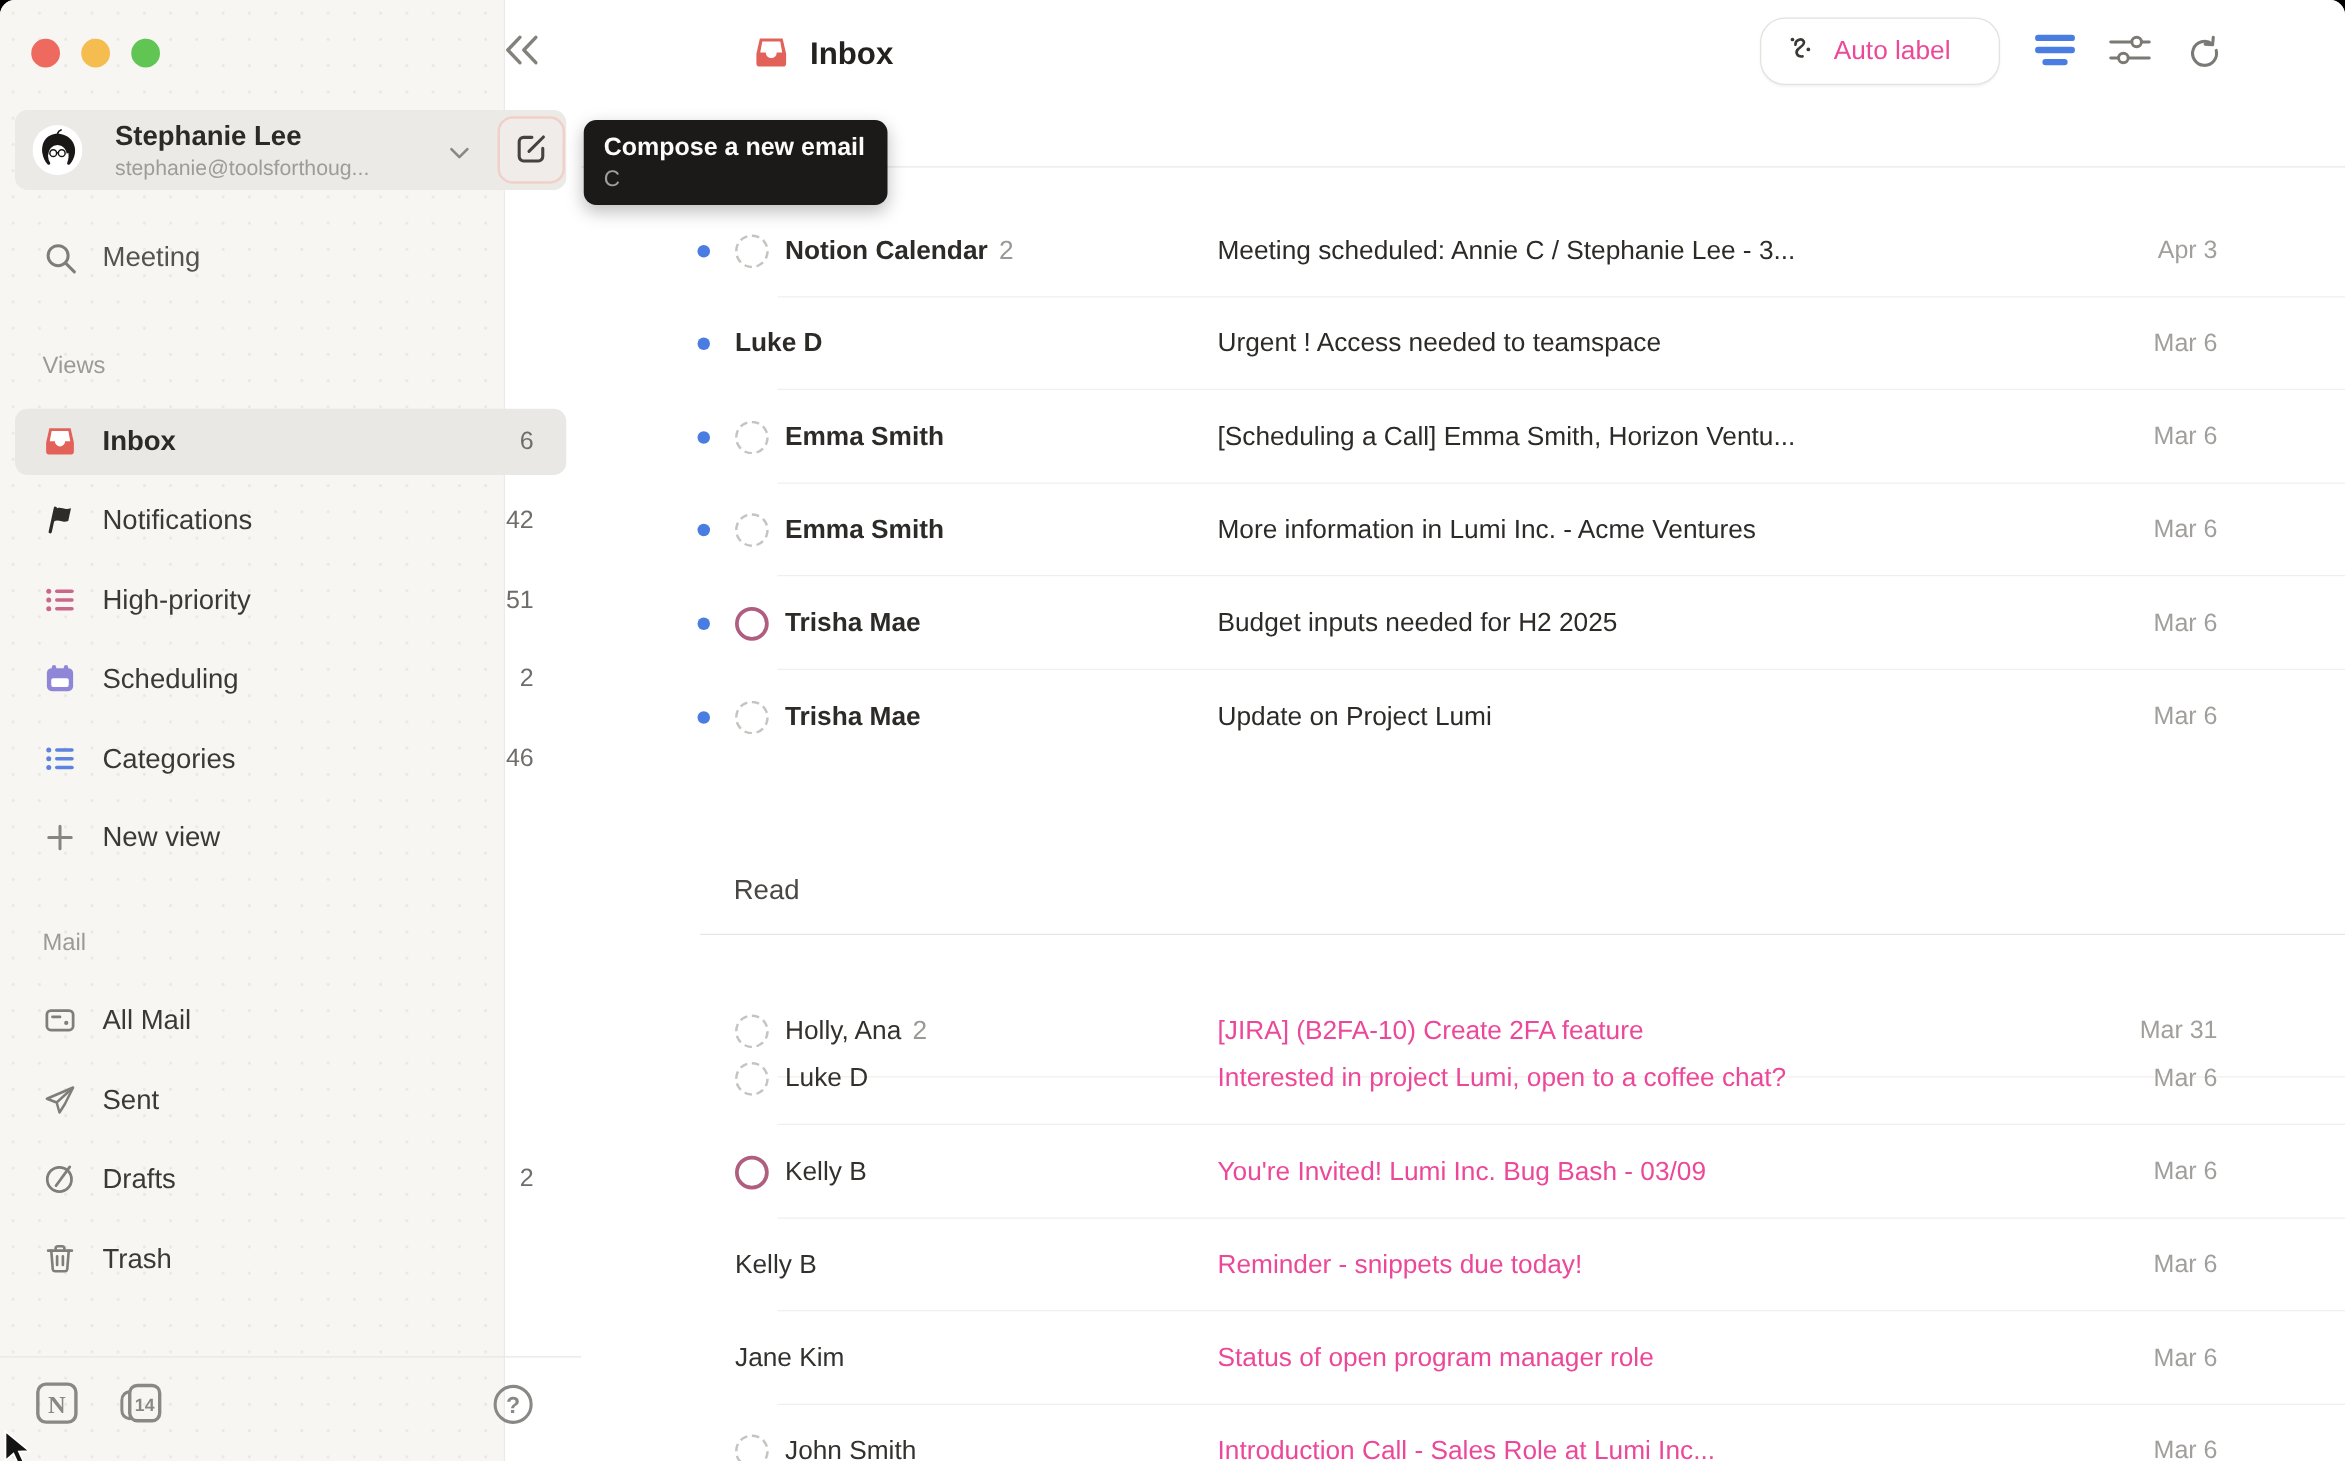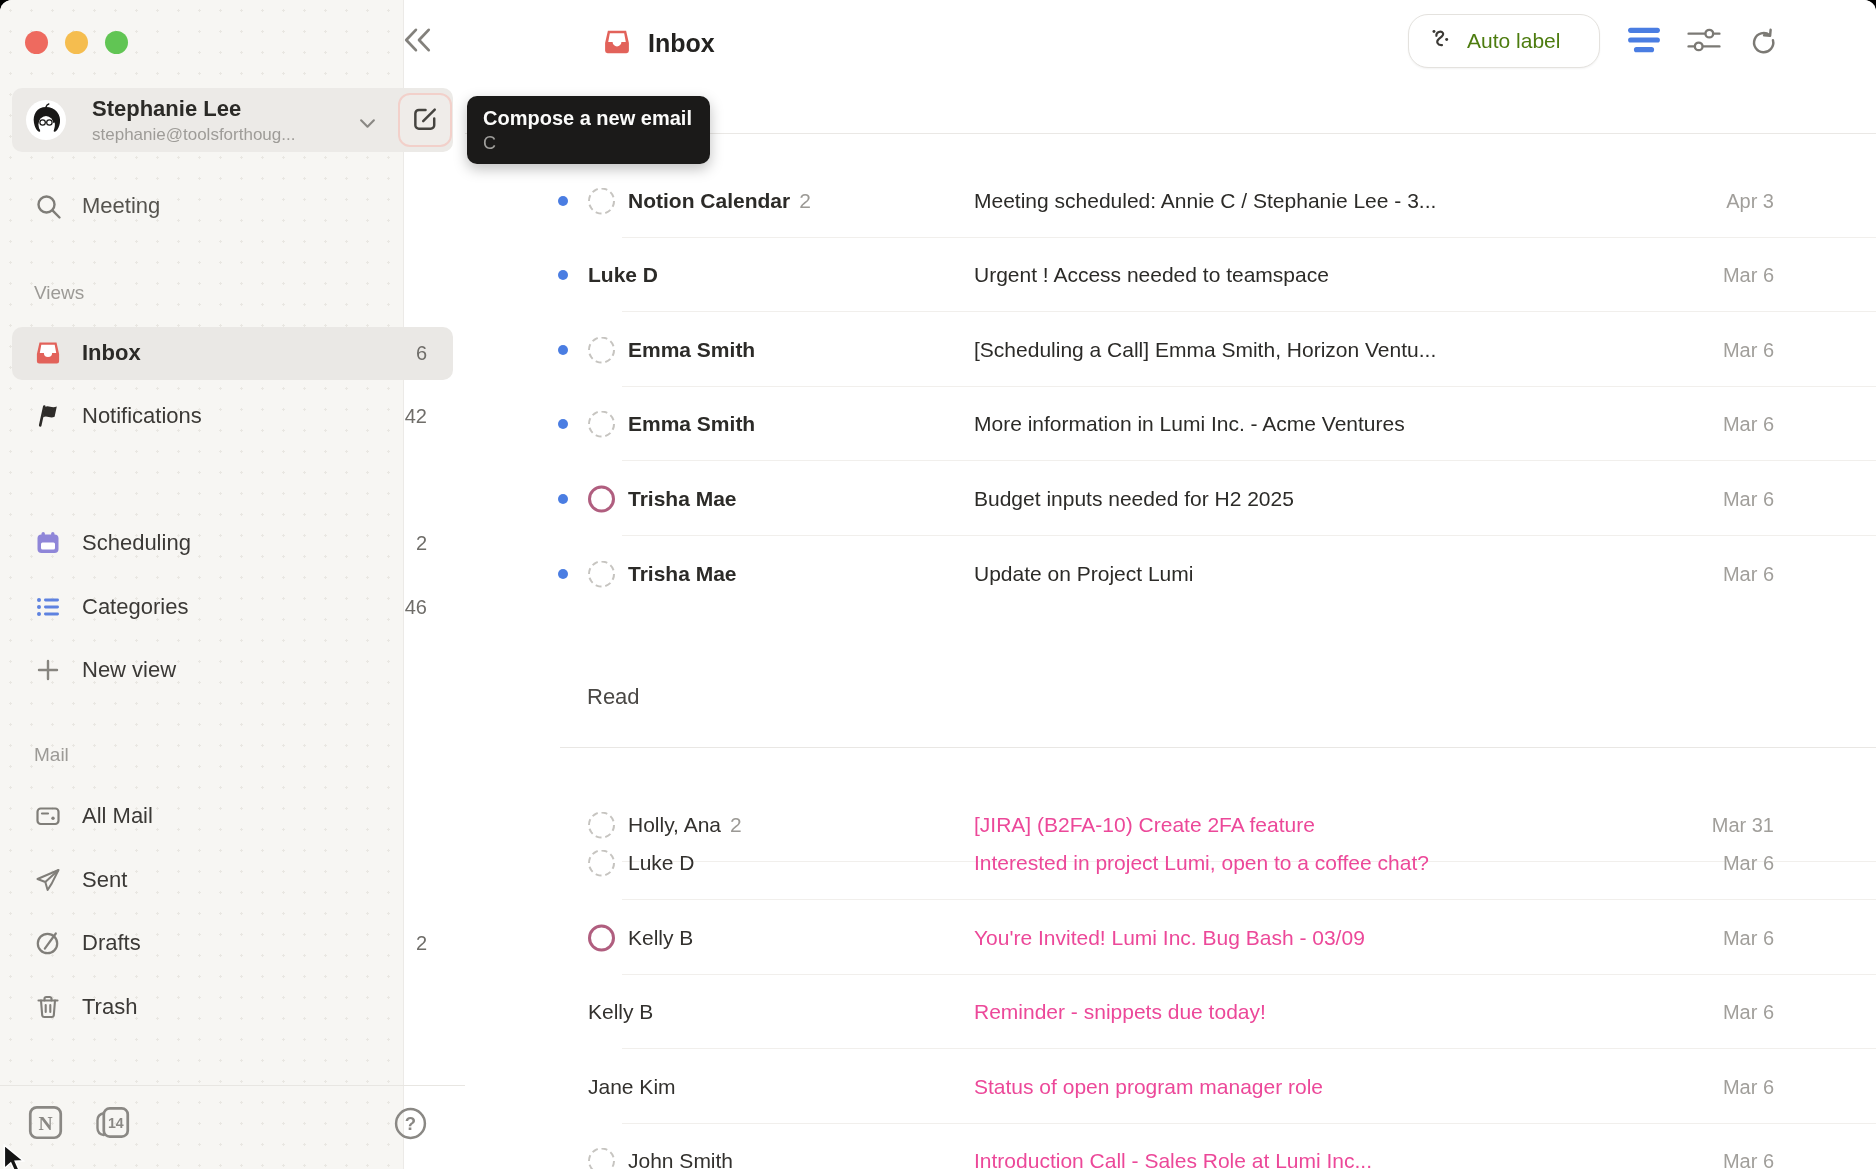--- a/index.html
+++ b/index.html
@@ -45,21 +45,21 @@
   .footer-divider { position:absolute; left:0; top:1085px; width:465px; height:1px; background:#e8e6e2; }
   .foot-btn { position:absolute; background:none; border:none; cursor:pointer; }
 
   
   .main { position:absolute; left:465px; top:0; width:1411px; height:1169px; background:#fff; }
   .hdr-icon { position:absolute; left:137px; top:27px; }
   .hdr-title { position:absolute; left:183px; top:29px; font-size:25px; font-weight:700; color:#232220; }
   .autolabel { position:absolute; left:943px; top:14px; width:192px; height:54px;
     border:1px solid #e4e2de; border-radius:20px; background:#fff; cursor:pointer;
     box-shadow:0 1px 2px rgba(0,0,0,.05); display:flex; align-items:center; padding-left:19px; gap:11px; }
-  .autolabel .lbl { font-size:21px; color:#4d7c0f; }
+  .autolabel .lbl { font-size:21px; color:#ec4899; }
   .tool-btn { position:absolute; top:26px; background:none; border:none; cursor:pointer; }
   .header-divider { position:absolute; left:0; top:133px; width:1411px; height:1px; background:#eae8e5; }
 
   .row { position:absolute; left:0; width:1411px; height:74px; cursor:pointer;text-align:center; }
   .row.divider::after { content:""; position:absolute; left:157px; right:0; bottom:0; height:1px; background:#f1efec; }
   .dot { position:absolute; left:93px; top:50%; transform:translateY(-50%);
     width:10px; height:10px; border-radius:50%; background:#4a7de2; }
   .av { position:absolute; left:123px; top:50%; transform:translateY(-50%);
     width:27px; height:27px; border-radius:50%; }
   .av.dashed { border:2px dashed #c6c4c0; }
@@ -71,21 +71,21 @@
   .sender b { font-weight:400; font-style:normal; }
   .row.read .sender { color:#33312e; }
   .tc { font-style:normal; font-weight:400; color:#9b9995; margin-left:9px; }
   .subject { position:absolute; left:509px; top:50%; transform:translateY(-50%);
     font-size:21px; color:#2c2b28; white-space:nowrap; }
   .row.unread .subject { font-weight:400; }
   .row.read .subject { font-weight:400; color:#ec4899; }
   .date { position:absolute; right:102px; top:50%; transform:translateY(-50%);
     font-size:20px; color:#a19f9b; }
 
-  .read-label { position:absolute; left:122px; top:684px; font-size:22px; font-weight:500; color:#4a4845; }
+  .read-label { position:absolute; left:122px; top:699px; font-size:22px; font-weight:500; color:#4a4845; }
   .read-divider { position:absolute; left:95px; right:0; top:747px; height:1px; background:#e9e7e4; }
 
   
   .tooltip { position:absolute; left:467px; top:96px; background:#1b1a19; border-radius:10px;
     padding:11px 18px 10px 16px; z-index:50; box-shadow:0 5px 14px rgba(0,0,0,.25); }
   .tooltip .tt { font-size:20px; font-weight:600; color:#fbfbfa; white-space:nowrap; }
   .tooltip .sc { font-size:18px; color:#9f9e9b; margin-top:3px; }
 
   .cursor { position:absolute; z-index:60; }
 </style>
@@ -167,20 +167,34 @@
       <span class="ic">
         <svg viewBox="0 0 28 28" width="28" height="28">
           <path fill="#2e2c29" d="M10.8 5.2 C14.5 2.6 17 6.6 22.8 4.6 L20.6 14.8 C15.5 16.8 13.4 12.9 9 15.2 Z"></path>
           <path stroke="#2e2c29" stroke-width="2.6" stroke-linecap="round" fill="none" d="M10.3 4.6 L6.2 23.4"></path>
         </svg>
       </span>
       <span class="lbl">Notifications</span>
       <span class="cnt">42</span>
     </div>
 
+    <div class="item" style="top:454px">
+      <span class="ic">
+        <svg viewBox="0 0 28 28" width="28" height="28" fill="#c9688a">
+          <circle cx="5" cy="7" r="2"></circle>
+            <circle cx="5" cy="14" r="2"></circle>
+            <circle cx="5" cy="21" r="2"></circle>
+          <rect x="10" y="5.6" width="15" height="2.8" rx="1.4"></rect>
+          <rect x="10" y="12.6" width="15" height="2.8" rx="1.4"></rect>
+          <rect x="10" y="19.6" width="15" height="2.8" rx="1.4"></rect>
+        </svg>
+      </span>
+      <span class="lbl">High-priority</span>
+      <span class="cnt">51</span>
+    </div>
 
     <div class="item" style="top:517px">
       <span class="ic">
         <svg viewBox="0 0 28 28" width="28" height="28">
           <rect x="7.5" y="3" width="3.4" height="6" rx="1.7" fill="#8f86d8"></rect>
           <rect x="17.1" y="3" width="3.4" height="6" rx="1.7" fill="#8f86d8"></rect>
           <rect x="3.5" y="5.5" width="21" height="18.5" rx="4" fill="#8f86d8"></rect>
           <rect x="7" y="13.5" width="14" height="7" rx="1.5" fill="#fff"></rect>
         </svg>
       </span>

